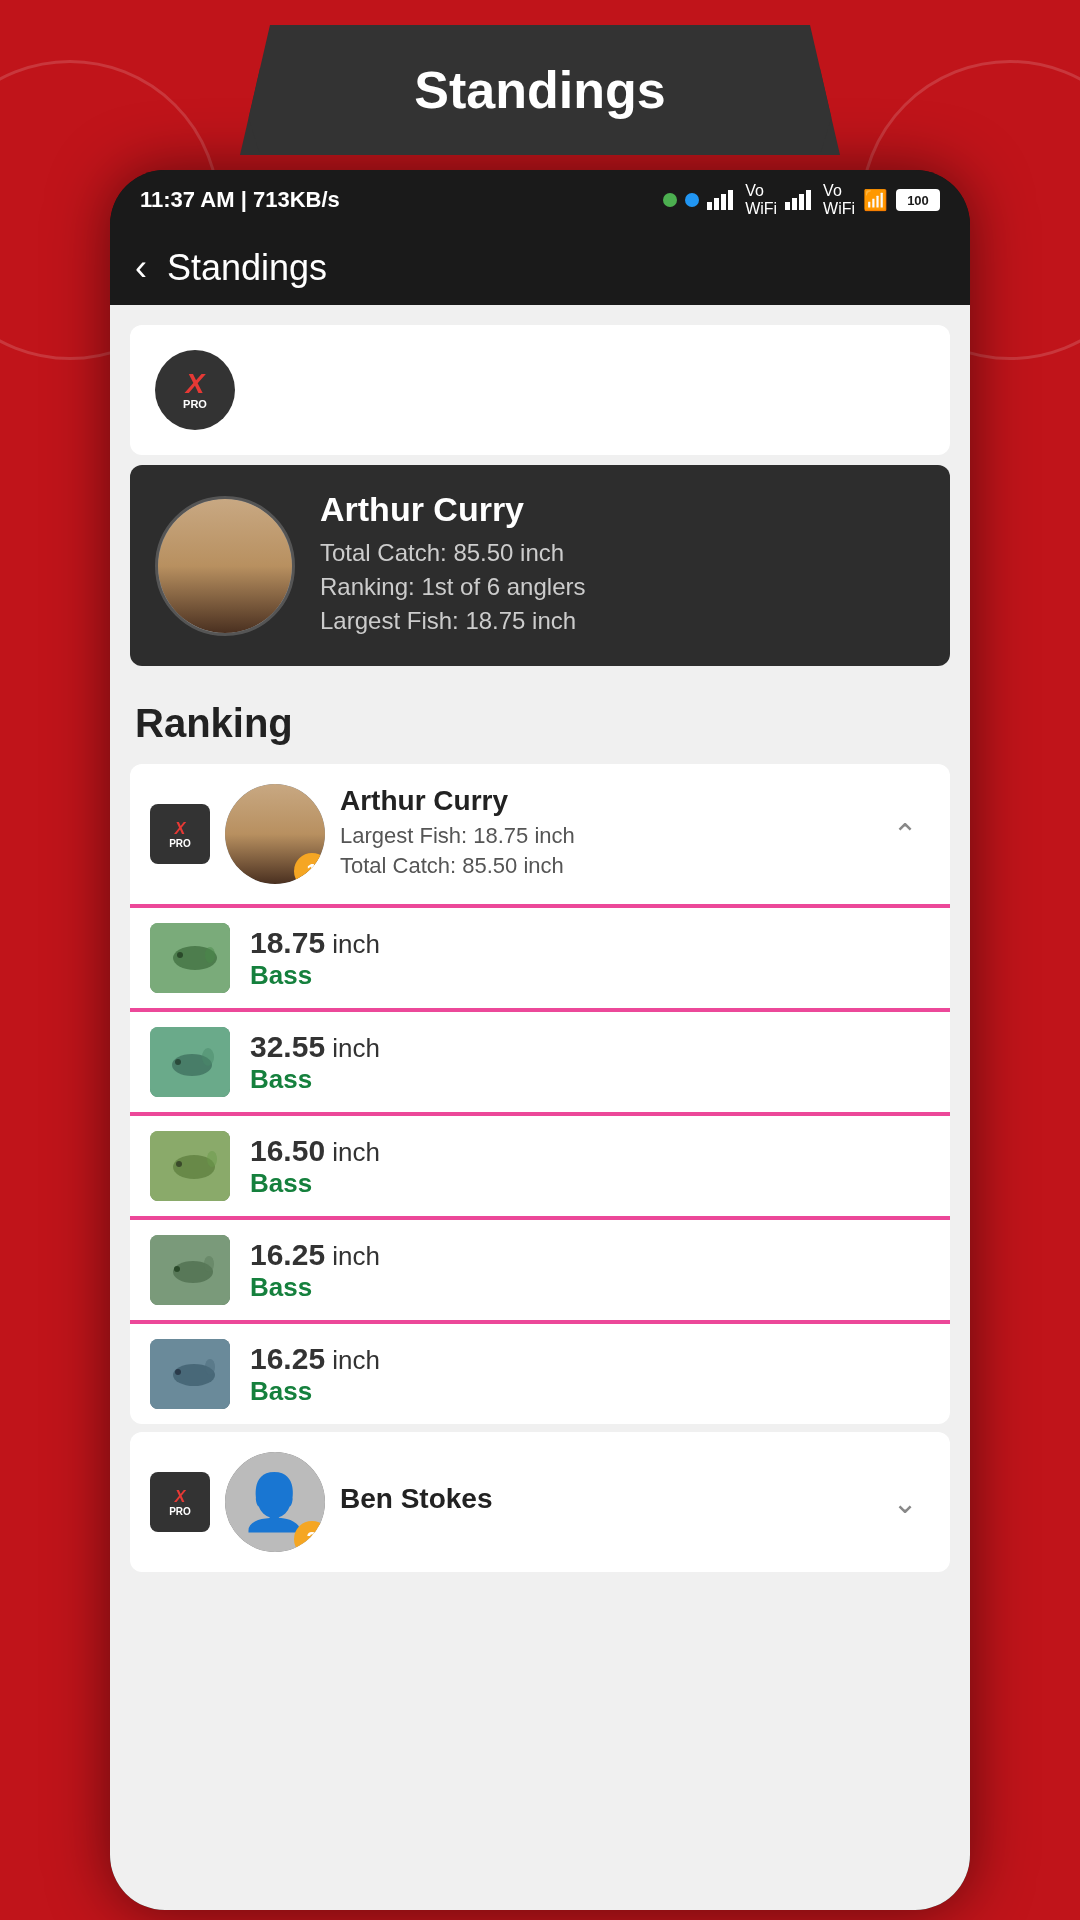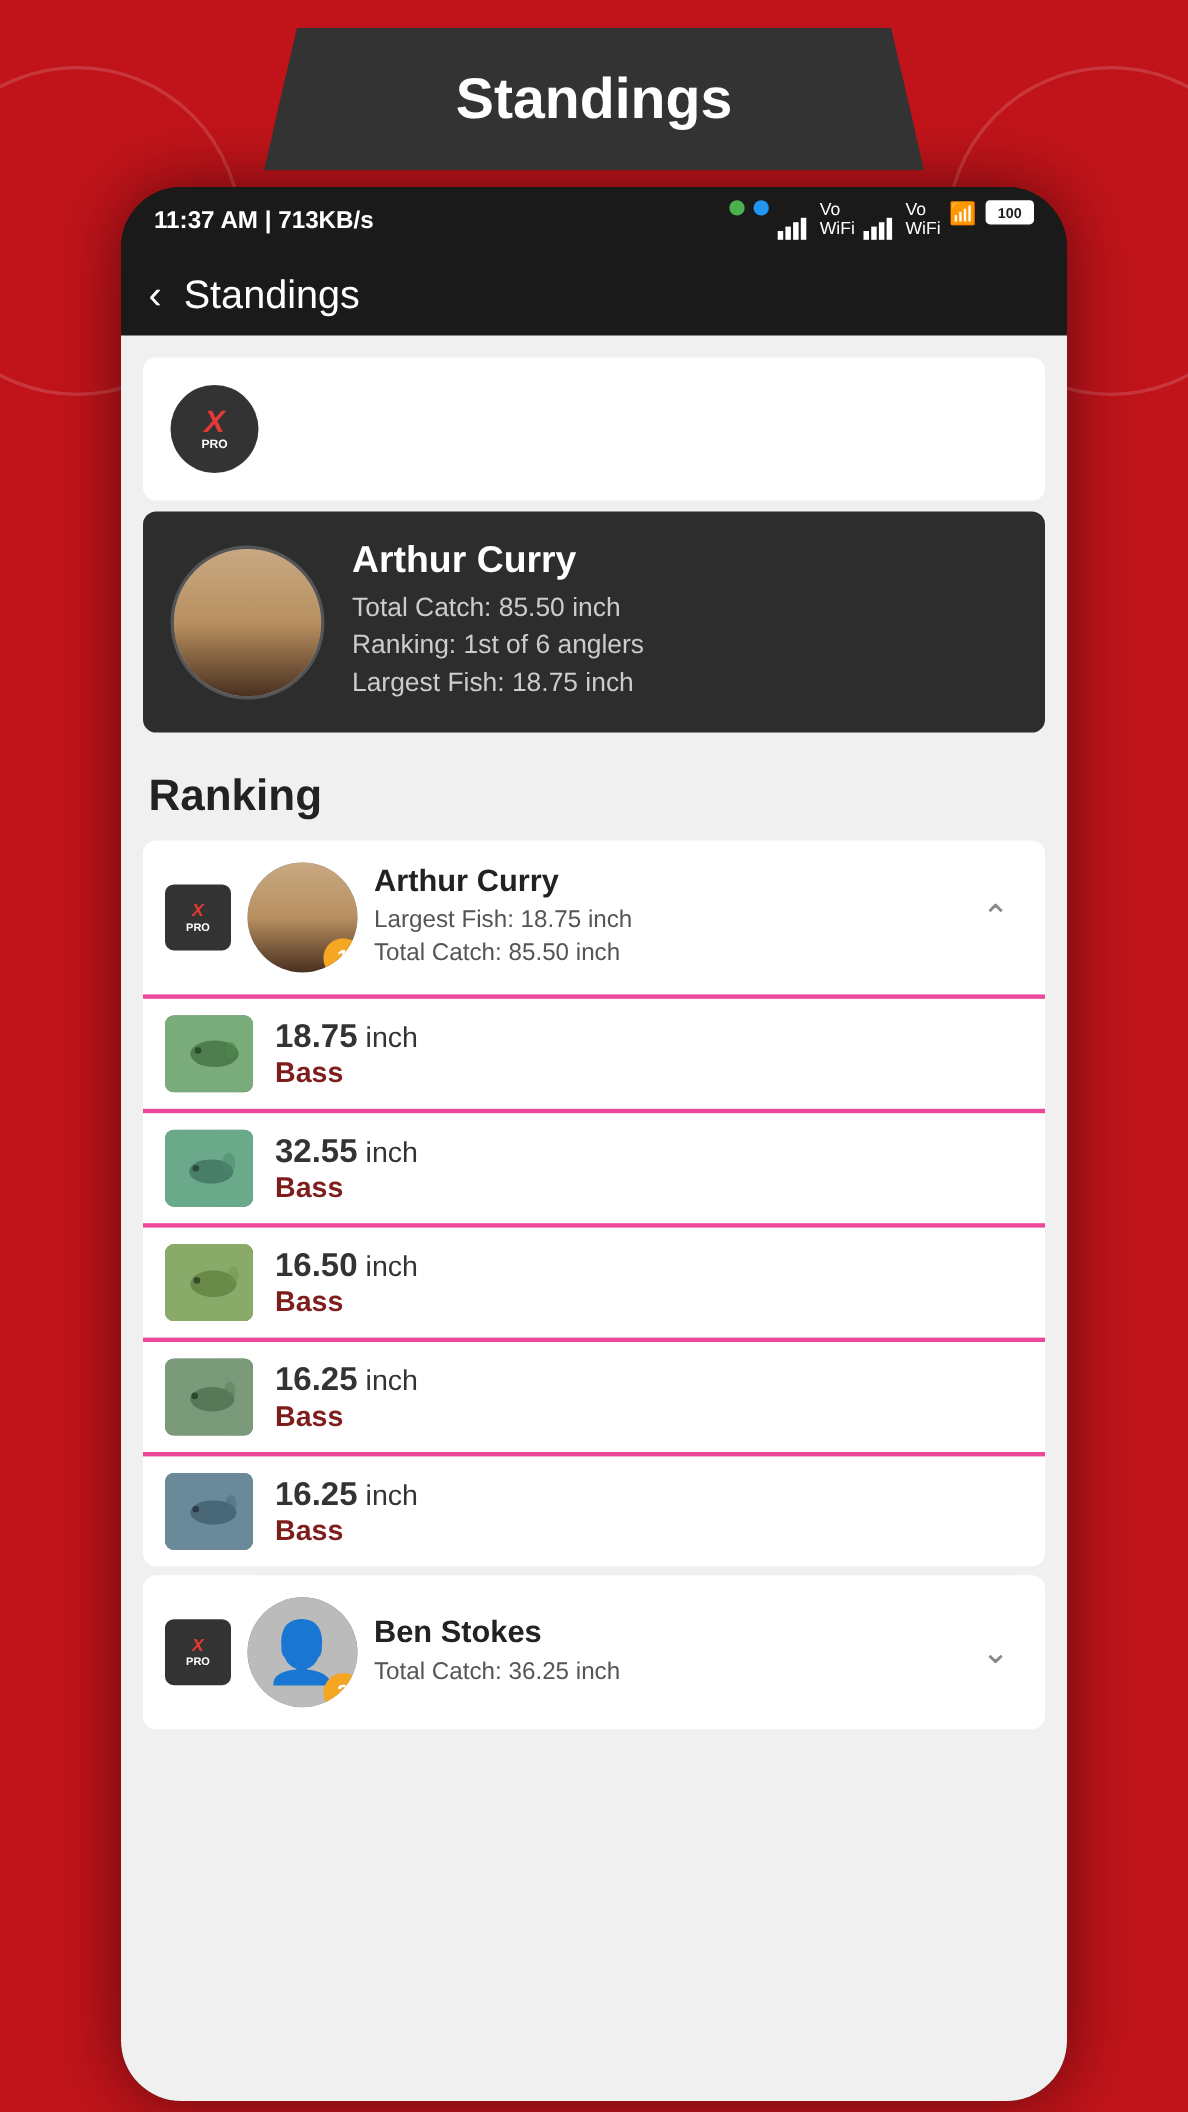--- a/index.html
+++ b/index.html
@@ -112,20 +112,21 @@
     }
 
     .status-time {
       color: white;
       font-size: 22px;
       font-weight: bold;
     }
 
     .status-icons {
       display: flex;
+      align-items: center;
       gap: 8px;
     }
 
     .battery-icon {
       background: white;
       width: 44px;
       height: 22px;
       border-radius: 4px;
       display: flex;
       align-items: center;
@@ -415,21 +416,21 @@
     }
 
     .fish-measurement strong {
       font-size: 30px;
       font-weight: bold;
     }
 
     .fish-species {
       font-size: 26px;
       font-weight: bold;
-      color: #7f1d1d;
+      color: #15803d;
     }
 
     
     .arthur-avatar {
       width: 100%;
       height: 100%;
       background: linear-gradient(180deg, #c8a882 0%, #b89060 50%, #4a3020 100%);
       border-radius: 50%;
     }
 
@@ -647,21 +648,20 @@
             </div>
           </div>
           <div class="angler-avatar">
             <div class="ben-avatar">
               <span class="person-icon">👤</span>
             </div>
             <div class="rank-badge rank-badge-2">2</div>
           </div>
           <div class="angler-info">
             <div class="angler-name">Ben Stokes</div>
-            <div class="angler-stat">Total Catch: 36.25 inch</div>
           </div>
           <div class="chevron-btn chevron-down"></div>
         </div>
       </div>
 
     </div>
   </div>
 </div>
 
 </body></html>

